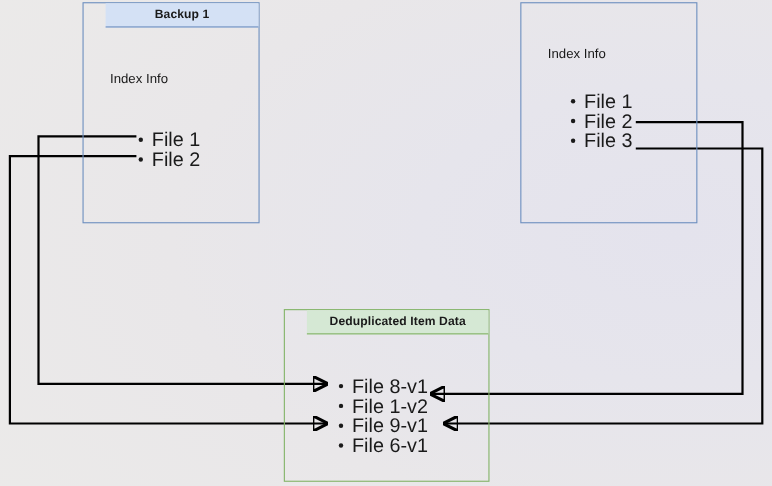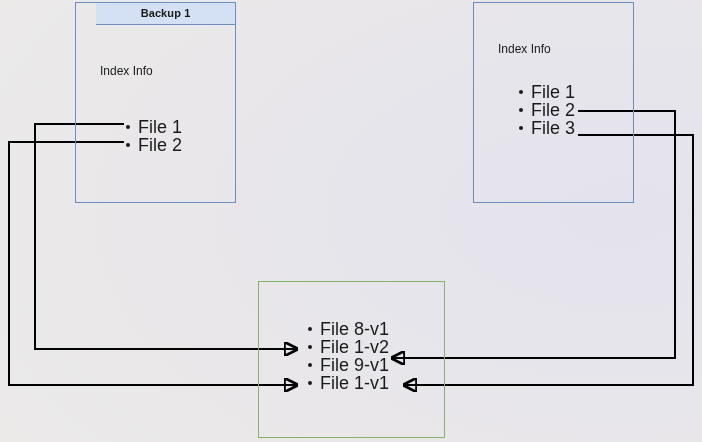--- a/index.html
+++ b/index.html
@@ -136,23 +136,24 @@
       <div class="index-label" style="left:24px; top:39px;">Index Info</div>
       <ul class="filelist" style="left:44px; top:80px;">
         <li>File 1</li>
         <li>File 2</li>
         <li>File 3</li>
       </ul>
     </div>
   </div>
 
   <div class="node green" style="left:258px; top:281px; width:187px; height:157px;">
+    <div class="node-header">Deduplicated Item Data</div>
     <div class="node-body">
       <ul class="filelist" style="left:48px; top:38px;">
         <li>File 8-v1</li>
         <li>File 1-v2</li>
         <li>File 9-v1</li>
-        <li>File 1-v1</li>
+        <li>File 6-v1</li>
       </ul>
     </div>
   </div>
 
 </div>
 
 </body></html>

